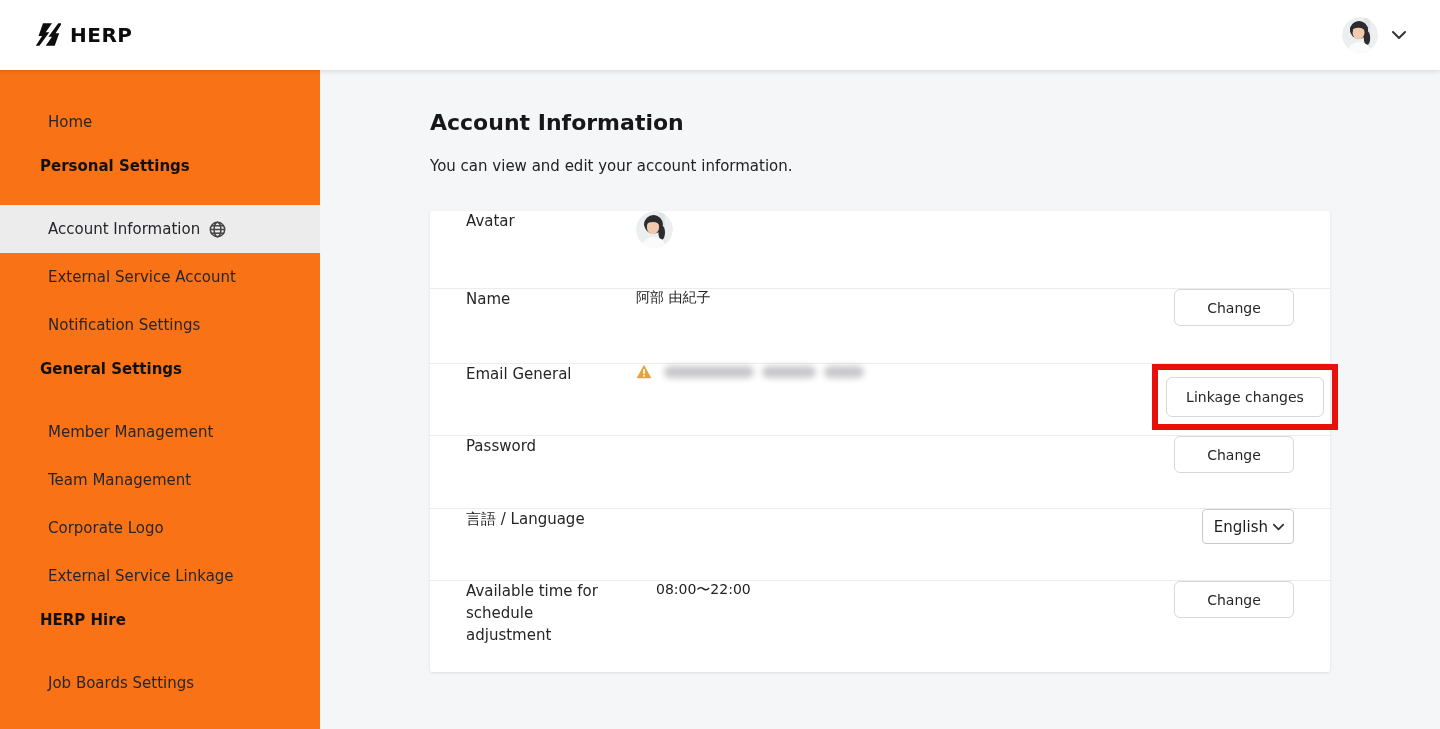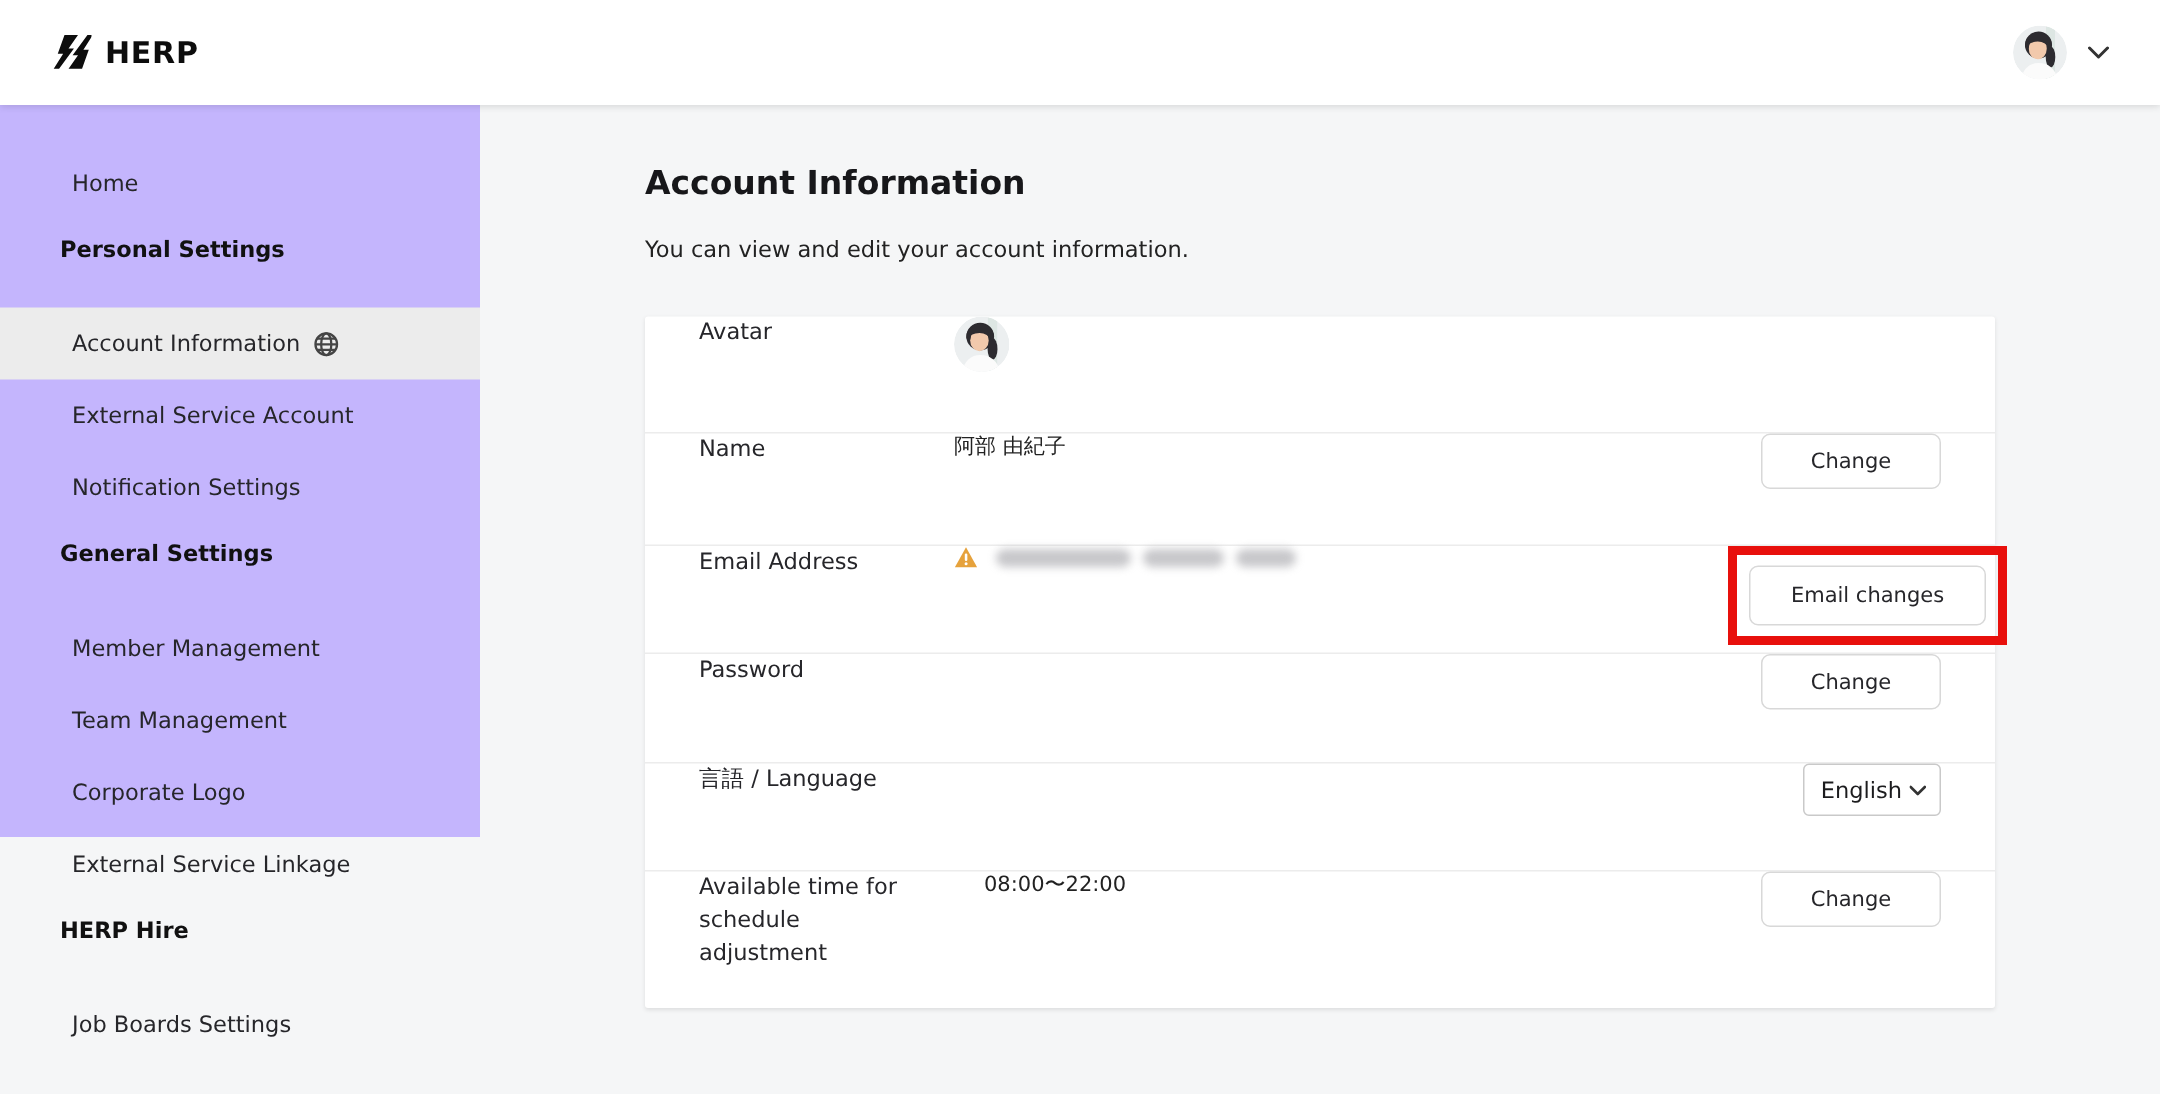--- a/index.html
+++ b/index.html
@@ -11,21 +11,21 @@
     box-shadow:0 1px 5px rgba(0,0,0,.14); z-index:20; display:flex; align-items:center;
     justify-content:space-between; padding:0 34px; }
   .brand { display:flex; align-items:center; gap:9px; }
   .brand-mark { width:27px; height:26px; }
   .brand-text { font-size:20px; font-weight:800; letter-spacing:.5px; color:#0d0d0d; }
   .user-menu { display:flex; align-items:center; gap:14px; cursor:pointer; }
   .avatar-sm { width:36px; height:36px; border-radius:50%; overflow:hidden; display:block; }
   .chevron { width:14px; height:10px; }
 
   
-  .sidebar { position:absolute; top:70px; left:0; width:320px; height:488px; background:#c4b5fd; }
+  .sidebar { position:absolute; top:70px; left:0; width:320px; height:659px; background:#f97316; }
   .side-list { padding-top:28px; }
   .side-item { height:48px; display:flex; align-items:center; padding-left:48px;
     font-size:15px; color:#26262a; cursor:pointer; }
   .side-header { height:48px; display:flex; align-items:flex-start; padding-left:40px;
     font-size:15px; font-weight:bold; color:#111; margin-top:11px; cursor:default; }
   .side-item.selected { background:#ececec; }
   .globe { width:17px; height:17px; margin-left:9px; }
 
   
   .main { position:absolute; top:70px; left:320px; width:1120px; height:659px;
@@ -179,36 +179,36 @@
 
     <div class="row row-name">
       <div class="row-label">Name</div>
       <div class="row-value">阿部 由紀子</div>
       <div class="row-action">
         <button class="btn btn-change">Change</button>
       </div>
     </div>
 
     <div class="row row-email">
-      <div class="row-label">Email Address</div>
+      <div class="row-label">Email General</div>
       <div class="row-value">
         <svg class="warning-icon" viewBox="0 0 16 15">
           <path d="M8 0.8 L15.4 14.2 H0.6 Z" fill="#e6a23c"></path>
           <rect x="7.2" y="5" width="1.7" height="5" rx="0.8" fill="#fff"></rect>
           <circle cx="8.05" cy="11.8" r="1" fill="#fff"></circle>
         </svg>
         <span class="redacted">
           <span class="b1"></span>
             <span class="b2"></span>
             <span class="b3"></span>
         </span>
       </div>
       <div class="row-action" style="margin-right:-22px;">
         <span class="highlight-box">
-          <button class="btn btn-cancel">Email changes</button>
+          <button class="btn btn-cancel">Linkage changes</button>
         </span>
       </div>
     </div>
 
     <div class="row row-password">
       <div class="row-label">Password</div>
       <div class="row-value"></div>
       <div class="row-action">
         <button class="btn btn-change">Change</button>
       </div>

